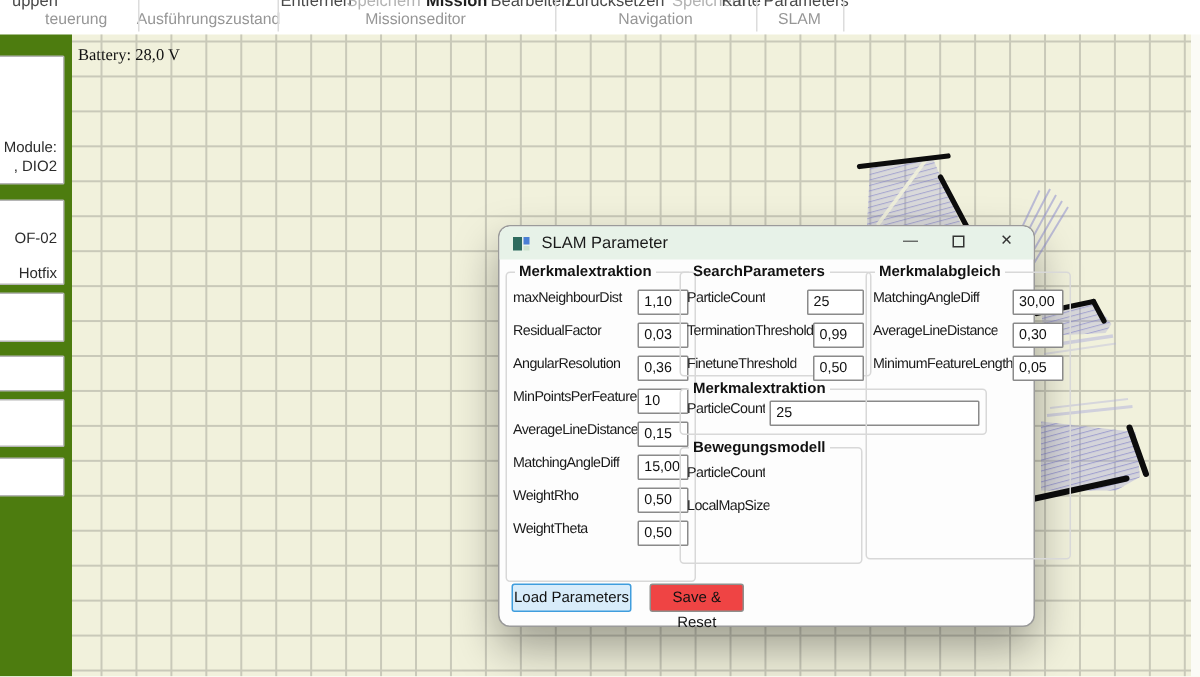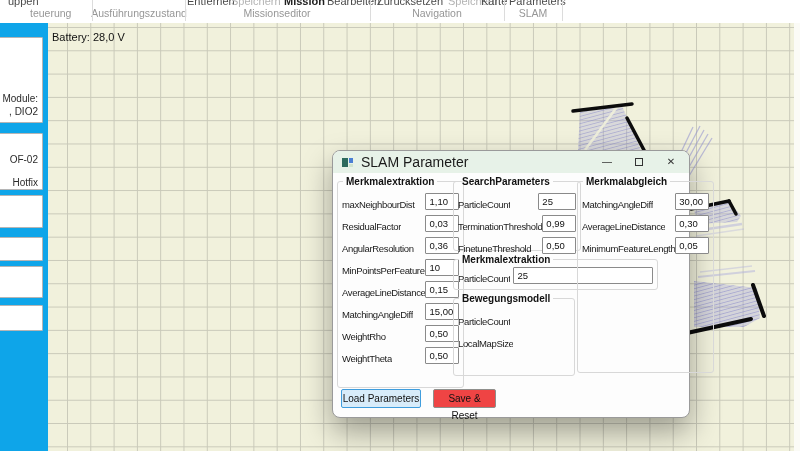--- a/index.html
+++ b/index.html
@@ -10,53 +10,53 @@
   
   .ribbon { position:absolute; left:0; top:0; width:800px; height:23px; background:#fff; overflow:hidden; }
   .rb-item { position:absolute; top:-6px; font-size:11px; color:#4a4a4a; white-space:nowrap; line-height:14px; }
   .rb-item.dim { color:#b3b3b3; }
   .rb-item.strong { color:#1f1f1f; font-weight:bold; }
   .rb-group { position:absolute; top:7px; font-size:10.5px; color:#969696; white-space:nowrap; transform:translateX(-50%); }
   .rb-group.left { transform:none;padding-left:20px; }
   .rb-sep { position:absolute; top:0; width:1px; height:21px; background:#dcdcdc; }
 
   
-  .sidebar { position:absolute; left:0; top:23px; width:48px; height:428px; background:#0ea5e9;padding-left:43px; }
+  .sidebar { position:absolute; left:0; top:23px; width:48px; height:428px; background:#4d7c0f;padding-left:43px; }
   .sb-box { position:absolute; left:-30px; width:73px; background:#fff; border:1px solid #b5b5b5; border-radius:1px; }
   .sb-box .txt { position:absolute; right:4px; bottom:4px; text-align:right; font-size:10px; color:#2b2b2b; line-height:13px; white-space:nowrap; }
   .sb-box .txt2 { position:absolute; right:4px; top:14px; text-align:right; font-size:10px; color:#2b2b2b; line-height:23px; white-space:nowrap; }
 
   
   .map { position:absolute; left:48px; top:23px; width:746px; height:428px;
          background-color:#f1f1dc;
          background-image:linear-gradient(#c9c9b9 1px, transparent 1px),
                           linear-gradient(90deg,#c9c9b9 1px, transparent 1px);
          background-size:23.3px 23.3px; background-position:19px 4px; }
   .map-right-strip { position:absolute; left:794px; top:23px; width:6px; height:428px; background:#fbfbf6; }
-  .battery { position:absolute; left:4px; top:8px; font-size:11px; color:#111; }
+  .battery { position:absolute; left:4px; top:8px; font-size:11px; color:#111;font-family:Liberation Serif, serif; }
   .scan-layer { position:absolute; left:0; top:0; }
 
   
   .dialog { position:absolute; left:332px; top:150px; width:358px; height:268px;
             background:#fdfdfd; border:1px solid #9a9a9a; border-radius:8px;
             box-shadow:0 14px 30px rgba(0,0,0,.35); }
   .titlebar { position:absolute; left:0; top:0; width:100%; height:22px; background:#e7f2e8;
               border-radius:7px 7px 0 0; display:flex; align-items:center; }
   .dlg-icon { position:relative; width:11px; height:11px; margin-left:9px; }
   .dlg-icon .a { position:absolute; left:0; top:1px; width:6px; height:9px; background:#2e6b5e; }
   .dlg-icon .b { position:absolute; right:0; top:1px; width:4px; height:5px; background:#4a7fd4; }
   .dlg-icon .c { position:absolute; right:0; bottom:1px; width:4px; height:3px; background:#cfe3cf; }
-  .dlg-title { margin-left:8px; font-size:14px; color:#1a1a1a; }
+  .dlg-title { margin-left:8px; font-size:11px; color:#1a1a1a; }
   .win-controls { margin-left:auto; margin-right:12px; display:flex; gap:20px; }
   .win-btn { font-size:10px; color:#333; width:12px; text-align:center; cursor:default; line-height:22px; }
   .max-glyph { display:inline-block; width:8px; height:8px; border:1px solid #333; margin-top:7px; }
 
   fieldset.grp { position:absolute; border:1px solid #d8d8d8; border-radius:3px; padding:1px 4px 0 4px; }
   fieldset.grp legend { font-size:10px; font-weight:bold; color:#111; padding:0 3px; margin-left:1px; white-space:nowrap; }
-  .prow { display:flex; align-items:flex-end; margin-top:5px; height:17px; }
+  .prow { display:flex; align-items:flex-start; margin-top:5px; height:17px; }
   .prow .lbl { flex:0 1 auto; min-width:0; overflow:hidden; font-size:9.5px; letter-spacing:-0.35px; color:#1a1a1a; white-space:nowrap; }
   .prow input { flex:0 0 auto; margin-left:auto; height:17px; border:1px solid #8a8a8a; border-radius:1px;
                 background:#fff; font-family:inherit; font-size:9.5px; color:#111; padding:0 3px; }
   .w34 { width:34px; } .w38 { width:38px; } .grow { flex:1 1 aupx; width:auto; min-width:20px; }
   .prow input.grow { flex:1 1 auto; margin-left:3px; }
 
   .dlg-btn { position:absolute; height:19px; font-family:inherit; font-size:10px; color:#111;
              border-radius:2px; text-align:center; line-height:17px; }
   .btn-accent { left:8px; top:238px; width:80px; background:#d8ecfa; border:1px solid #3f9ddd; }
   .btn-plain  { left:100px; top:238px; width:63px; background:#ef4444; border:1px solid #8f8f8c; }

